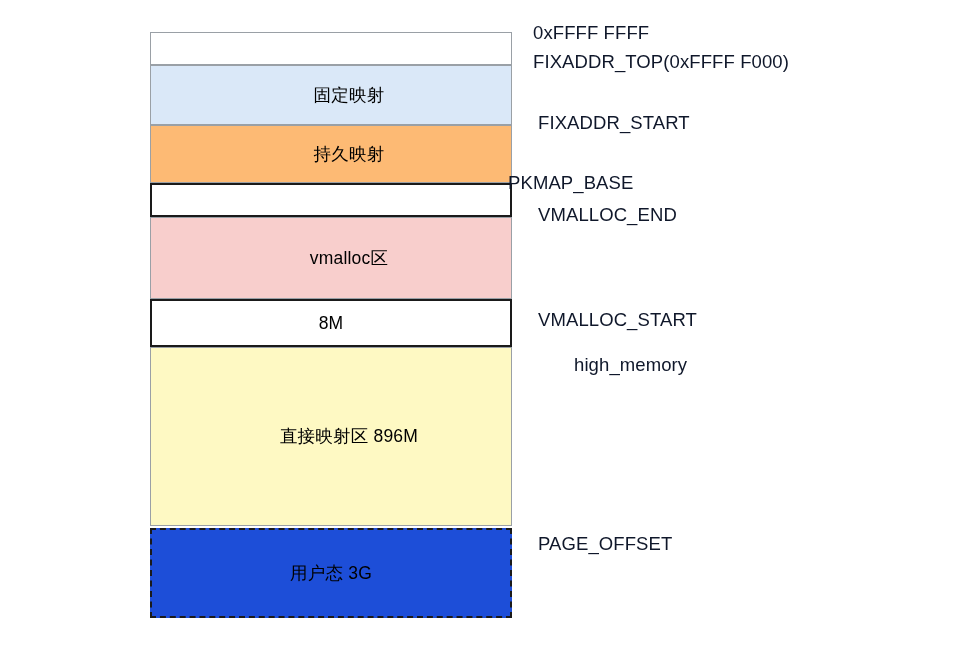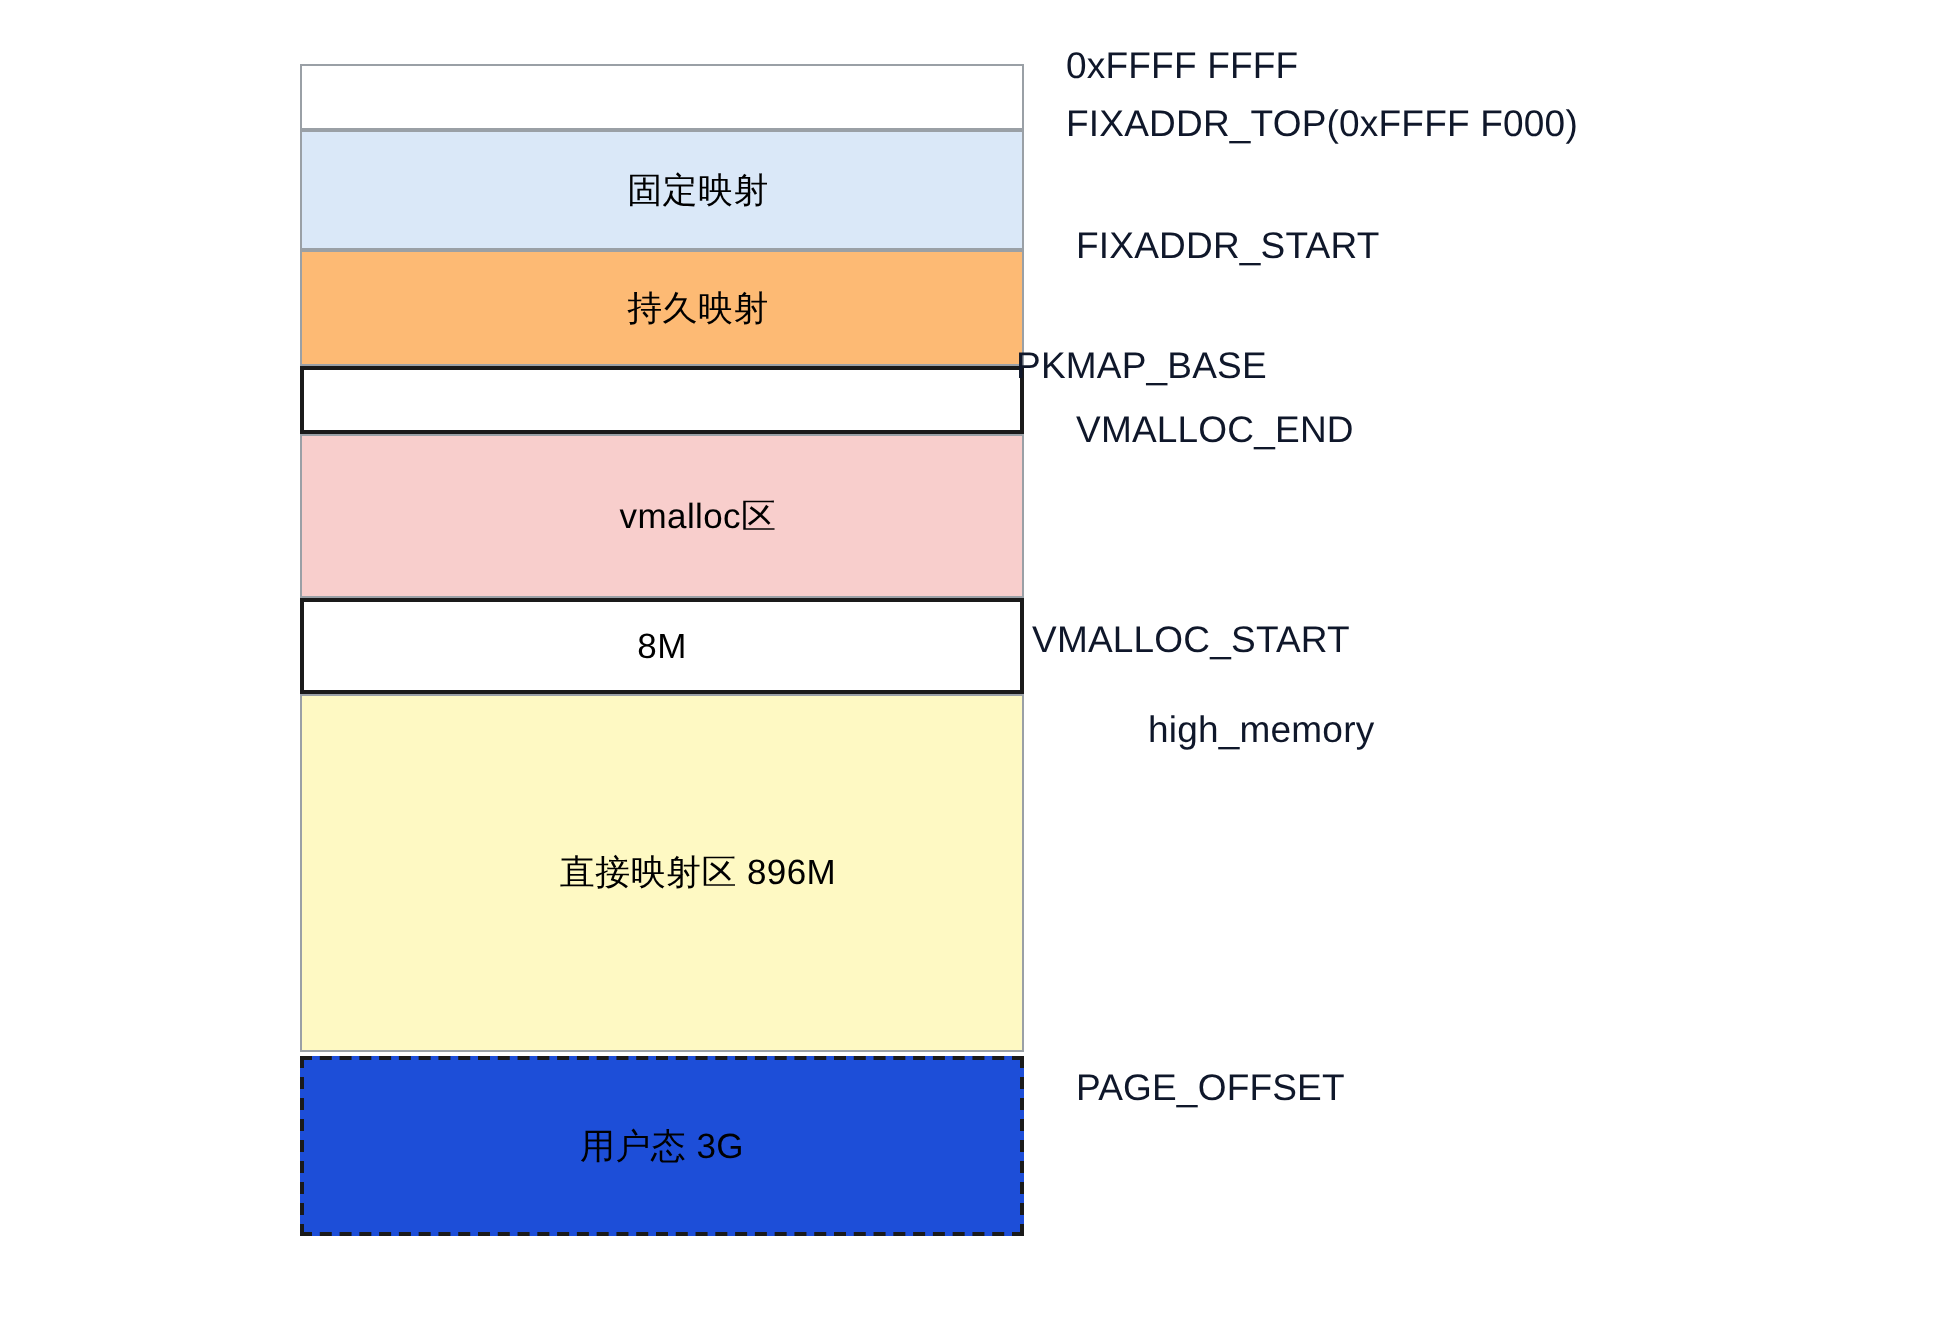--- a/index.html
+++ b/index.html
@@ -114,17 +114,17 @@
 <div class="addr-label" style="left:533px; top:24px;">0xFFFF FFFF</div>
 
 <div class="addr-label" style="left:533px; top:53px;">FIXADDR_TOP(0xFFFF F000)</div>
 
 <div class="addr-label" style="left:538px; top:114px;">FIXADDR_START</div>
 
 <div class="addr-label" style="left:508px; top:174px;">PKMAP_BASE</div>
 
 <div class="addr-label" style="left:538px; top:206px;">VMALLOC_END</div>
 
-<div class="addr-label" style="left:516px; top:311px;">VMALLOC_START</div>
+<div class="addr-label" style="left:538px; top:311px;">VMALLOC_START</div>
 
 <div class="addr-label" style="left:538px; top:356px;margin-left:36px;">high_memory</div>
 
 <div class="addr-label" style="left:538px; top:535px;">PAGE_OFFSET</div>
 
 </body></html>

